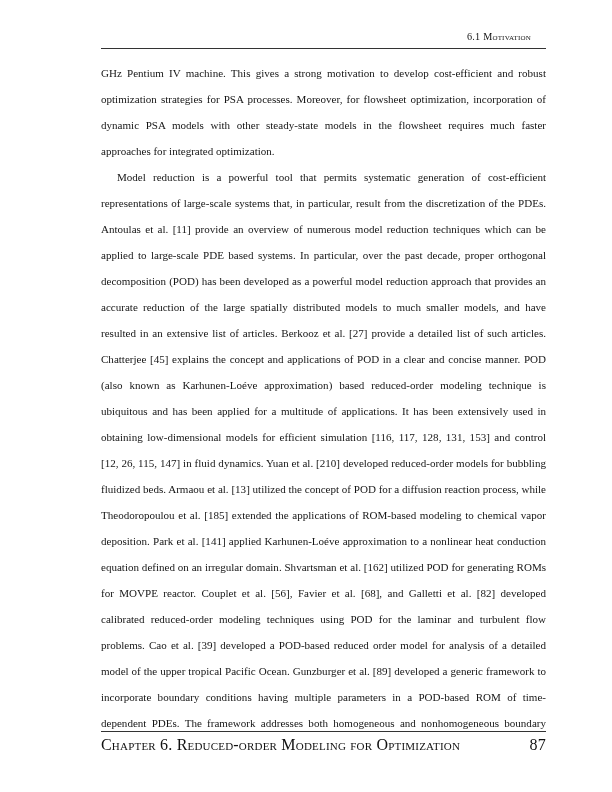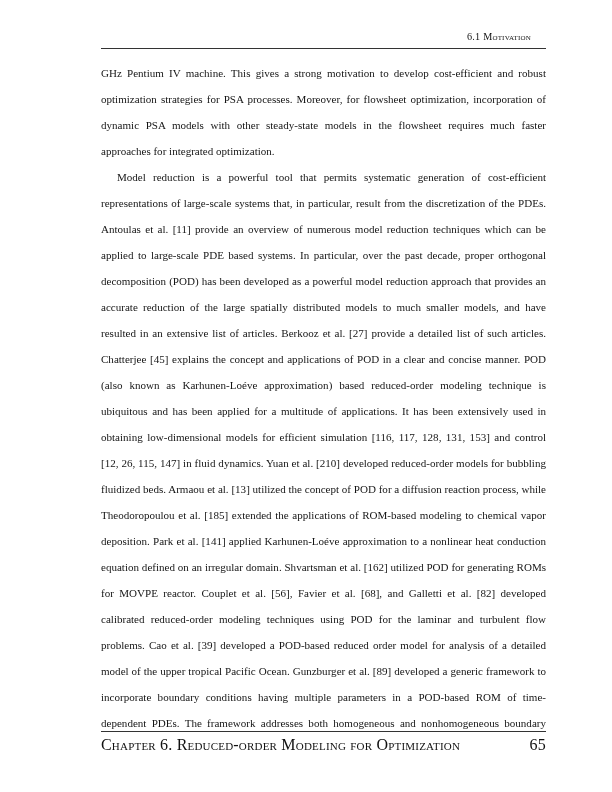--- a/index.html
+++ b/index.html
@@ -54,16 +54,16 @@
     <p>GHz Pentium IV machine. This gives a strong motivation to develop cost-efficient and robust optimization strategies for PSA processes. Moreover, for flowsheet optimization, incorporation of dynamic PSA models with other steady-state models in the flowsheet requires much faster approaches for integrated optimization.</p>
     <p class="indent last-full">Model reduction is a powerful tool that permits systematic generation of cost-efficient representations of large-scale systems that, in particular, result from the discretization of the PDEs. Antoulas et al. [11] provide an overview of numerous model reduction techniques which can be applied to large-scale PDE based systems. In particular, over the past decade, proper orthogonal decomposition (POD) has been developed as a powerful model reduction approach that provides an accurate reduction of the large spatially distributed models to much smaller models, and have resulted in an extensive list of articles. Berkooz et al. [27] provide a detailed list of such articles. Chatterjee [45] explains the concept and applications of POD in a clear and concise manner. POD (also known as Karhunen-Loéve approximation) based reduced-order modeling technique is ubiquitous and has been applied for a multitude of applications. It has been extensively used in obtaining low-dimensional models for efficient simulation [116, 117, 128, 131, 153] and control [12, 26, 115, 147] in fluid dynamics. Yuan et al. [210] developed reduced-order models for bubbling fluidized beds. Armaou et al. [13] utilized the concept of POD for a diffusion reaction process, while Theodoropoulou et al. [185] extended the applications of ROM-based modeling to chemical vapor deposition. Park et al. [141] applied Karhunen-Loéve approximation to a nonlinear heat conduction equation defined on an irregular domain. Shvartsman et al. [162] utilized POD for generating ROMs for MOVPE reactor. Couplet et al. [56], Favier et al. [68], and Galletti et al. [82] developed calibrated reduced-order modeling techniques using POD for the laminar and turbulent flow problems. Cao et al. [39] developed a POD-based reduced order model for analysis of a detailed model of the upper tropical Pacific Ocean. Gunzburger et al. [89] developed a generic framework to incorporate boundary conditions having multiple parameters in a POD-based ROM of time-dependent PDEs. The framework addresses both homogeneous and nonhomogeneous boundary</p>
   </div>
 
   <div class="foot-rule"></div>
   <div class="running-foot">
     <span class="sc">
       <span>Chapter 6.</span>
       <span>Reduced-order Modeling for Optimization</span>
     </span>
-    <span>65</span>
+    <span>87</span>
   </div>
 
 </div>
 
 </body></html>

